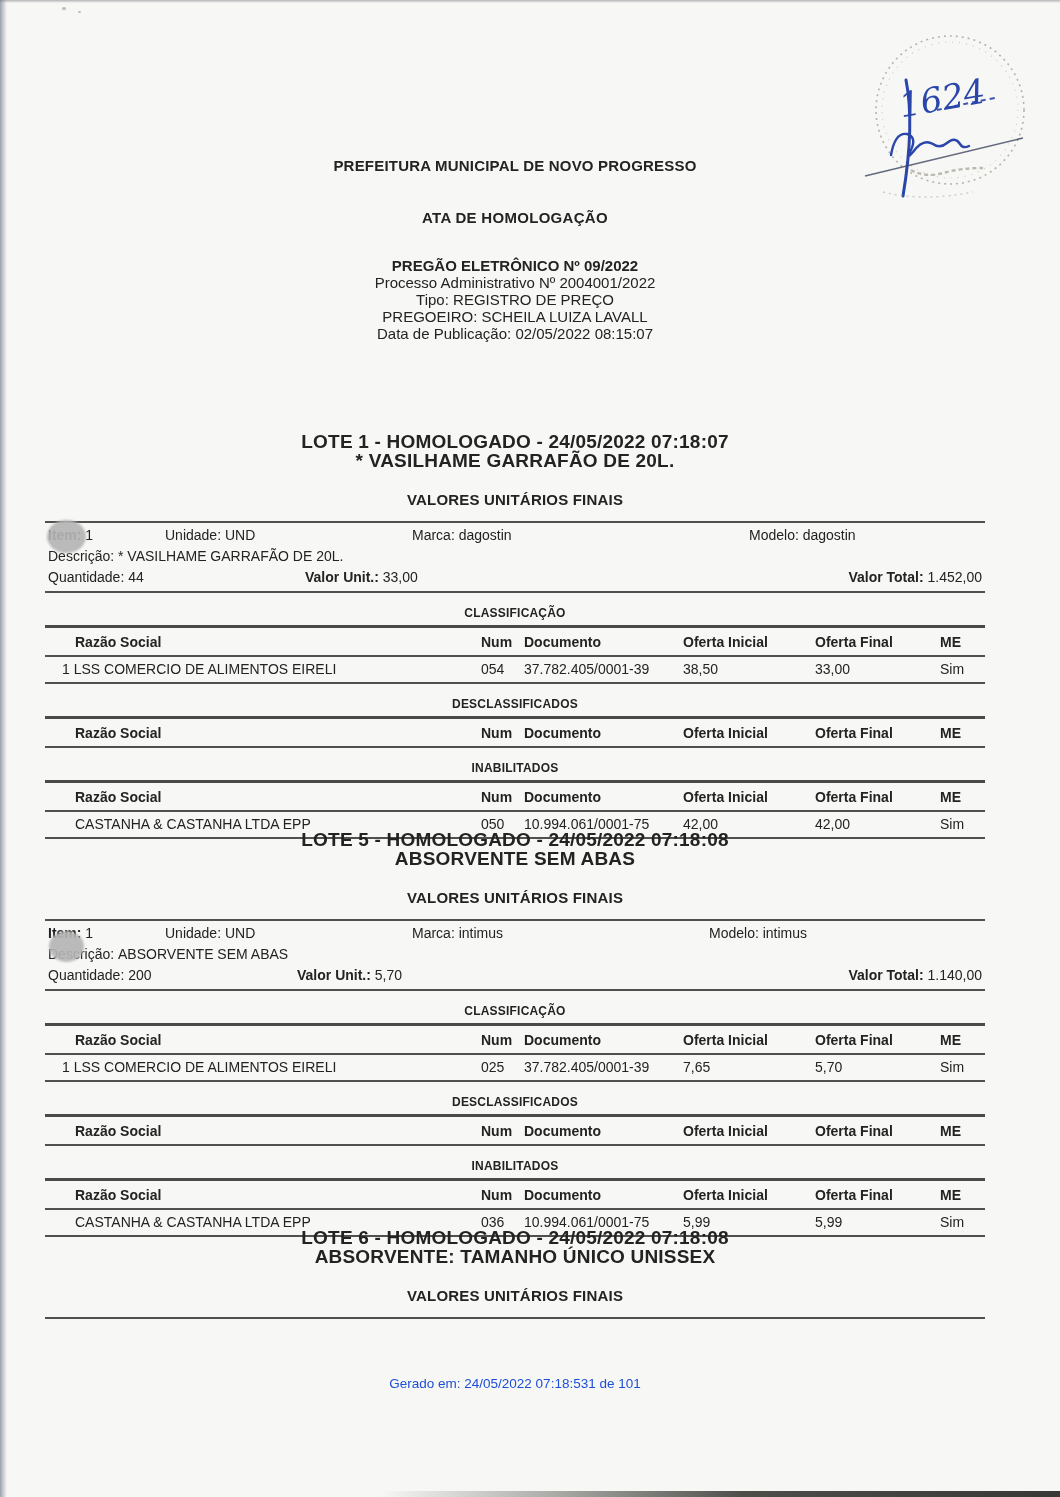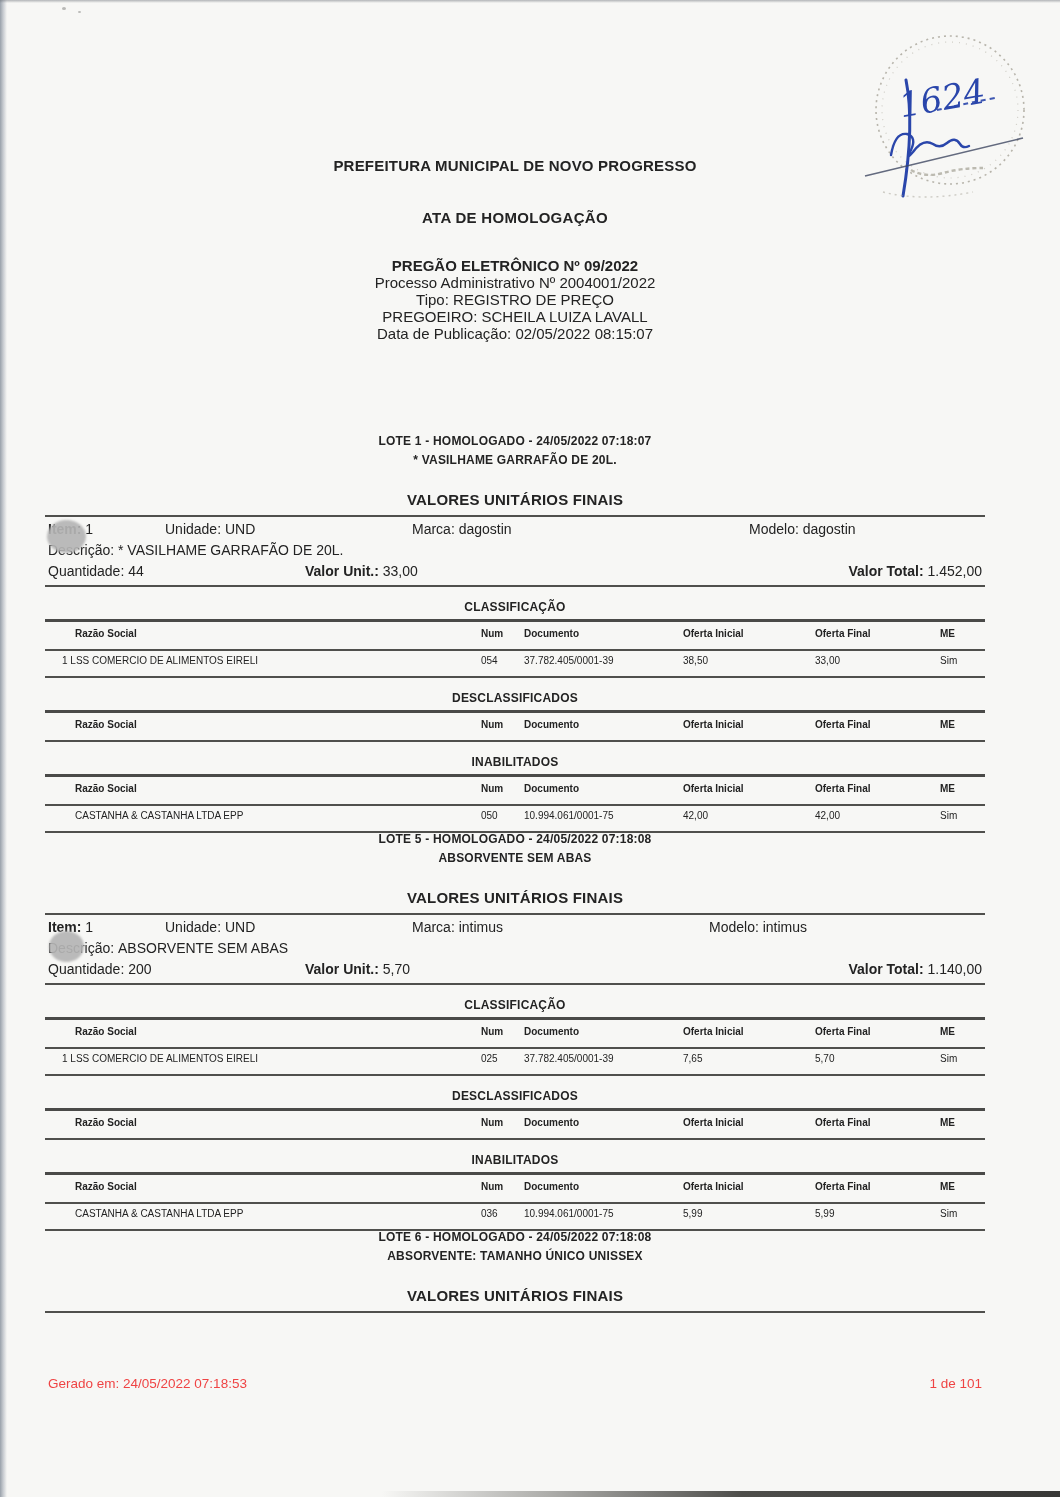--- a/index.html
+++ b/index.html
@@ -20,49 +20,49 @@
 
   
   .doc-header { position:absolute; top:156px; left:0; width:1030px; text-align:center; }
   .org-line { font-weight:bold; font-size:15px; line-height:19px; letter-spacing:.2px; }
   .doc-title { font-size:15px; font-weight:bold; margin:34px 0 0 0; letter-spacing:.3px; }
   .meta { margin-top:31px; font-size:15px; line-height:17px; }
   .meta .b { font-weight:bold; }
 
   
   .lot { position:absolute; left:45px; width:940px; font-size:14px; }
-  .lot-title { text-align:center; font-weight:bold; font-size:12px; line-height:19px; letter-spacing:.2px; }
+  .lot-title { text-align:center; font-weight:bold; font-size:19px; line-height:19px; letter-spacing:.2px; }
   .values-heading { text-align:center; font-weight:bold; font-size:15px;
-    margin-top:21px; padding-bottom:7px; border-bottom:2px solid #50504d; letter-spacing:.2px; }
+    margin-top:21px; padding-bottom:13px; border-bottom:2px solid #50504d; letter-spacing:.2px; }
 
   .item-block { border-bottom:2px solid #50504d; padding:2px 0 3px 0; }
   .irow { position:relative; height:21px; }
   .f { position:absolute; top:2px; white-space:nowrap; }
   .f .lab-b { font-weight:bold; }
   .f-right { right:3px; }
 
   .sec-title { text-align:center; font-weight:bold; font-size:12px; margin:13px 0 5px 0; letter-spacing:.2px; }
   .tbl { border-top:3px solid #4a4a48; }
   .trow { position:relative; }
   .trow.head { height:27px; border-bottom:2px solid #50504d; }
   .trow.head .c { top:6px; font-weight:bold; }
   .trow.data { height:25px; border-bottom:2px solid #50504d; }
   .trow.data .c { top:4px; }
-  .c { position:absolute; white-space:nowrap; font-size:10px; }
+  .c { position:absolute; white-space:nowrap; font-size:14px; }
   .c-razao { left:30px; }
   .c-razao.hang { left:17px; }
   .c-num  { left:436px; }
   .c-doc  { left:479px; }
   .c-oi   { left:638px; }
   .c-of   { left:770px; }
   .c-me   { left:895px; }
 
   
   .doc-footer { position:absolute; top:1376px; left:48px; width:934px;
-    display:flex; justify-content:space-between; font-size:13.5px; color:#ef4444; }
+    display:flex; justify-content:center; font-size:13.5px; color:#1d4ed8; }
 
   
   .smudge { position:absolute; background:#b5b5b5; border-radius:50%;
     filter:blur(1.2px); opacity:.92; }
 
   
   .stamp { position:absolute; left:843px; top:20px; width:210px; height:190px; }
   .stamp svg { display:block; }
   .stamp text { font-family:"DejaVu Serif", serif; font-style:italic; }
 </style>
@@ -187,21 +187,21 @@
         <span class="f" style="left:3px"><span class="lab-b">Item:</span>&nbsp;<span>1</span></span>
         <span class="f" style="left:120px"><span>Unidade:</span>&nbsp;<span>UND</span></span>
         <span class="f" style="left:367px"><span>Marca:</span>&nbsp;<span>intimus</span></span>
         <span class="f" style="left:664px"><span>Modelo:</span>&nbsp;<span>intimus</span></span>
       </div>
       <div class="irow">
         <span class="f" style="left:3px"><span>Descrição:</span>&nbsp;<span>ABSORVENTE SEM ABAS</span></span>
       </div>
       <div class="irow">
         <span class="f" style="left:3px"><span>Quantidade:</span>&nbsp;<span>200</span></span>
-        <span class="f" style="left:260px"><span class="lab-b">Valor Unit.:</span>&nbsp;<span>5,70</span></span>
+        <span class="f" style="left:252px"><span class="lab-b">Valor Unit.:</span>&nbsp;<span>5,70</span></span>
         <span class="f f-right"><span class="lab-b">Valor Total:</span>&nbsp;<span>1.140,00</span></span>
       </div>
     </div>
 
     <div class="sec-title">CLASSIFICAÇÃO</div>
     <div class="tbl">
       <div class="trow head">
         <span class="c c-razao">Razão Social</span>
         <span class="c c-num">Num</span>
         <span class="c c-doc">Documento</span>

